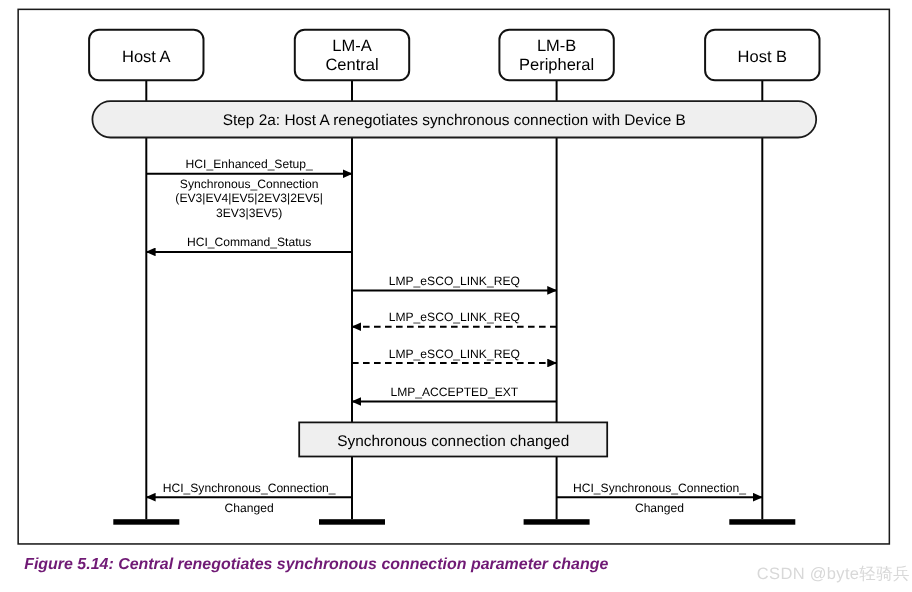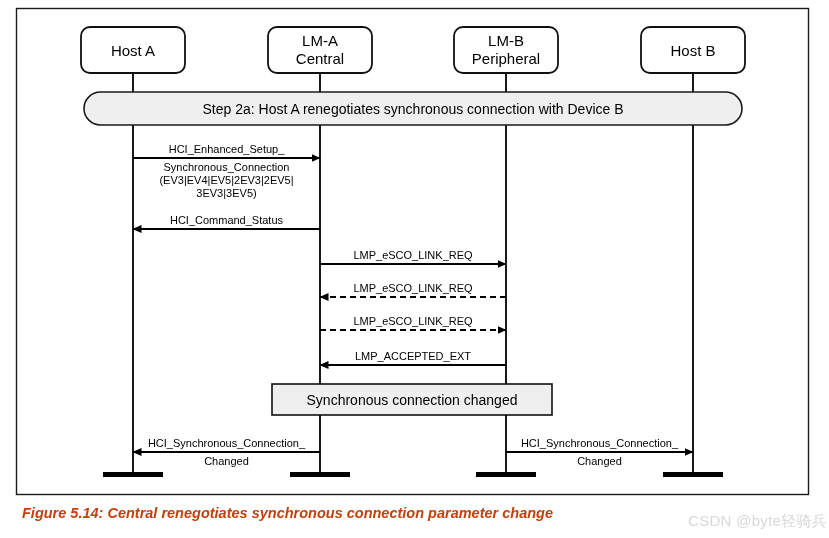--- a/index.html
+++ b/index.html
@@ -37,21 +37,21 @@
   .banner-label { font-size: 14px; }
   .note-label { font-size: 14px; }
   .caption {
     position: absolute;
     left: 22px;
     top: 505px;
     font-family: "Liberation Sans", sans-serif;
     font-size: 14.5px;
     font-style: italic;
     font-weight: bold;
-    color: #c2410c;
+    color: #701a75;
     white-space: nowrap;
   }
   .watermark {
     position: absolute;
     left: 688px;
     top: 512px;
     font-family: "Liberation Sans", sans-serif;
     font-size: 15px;
     color: #d8d8d8;
     white-space: nowrap;

